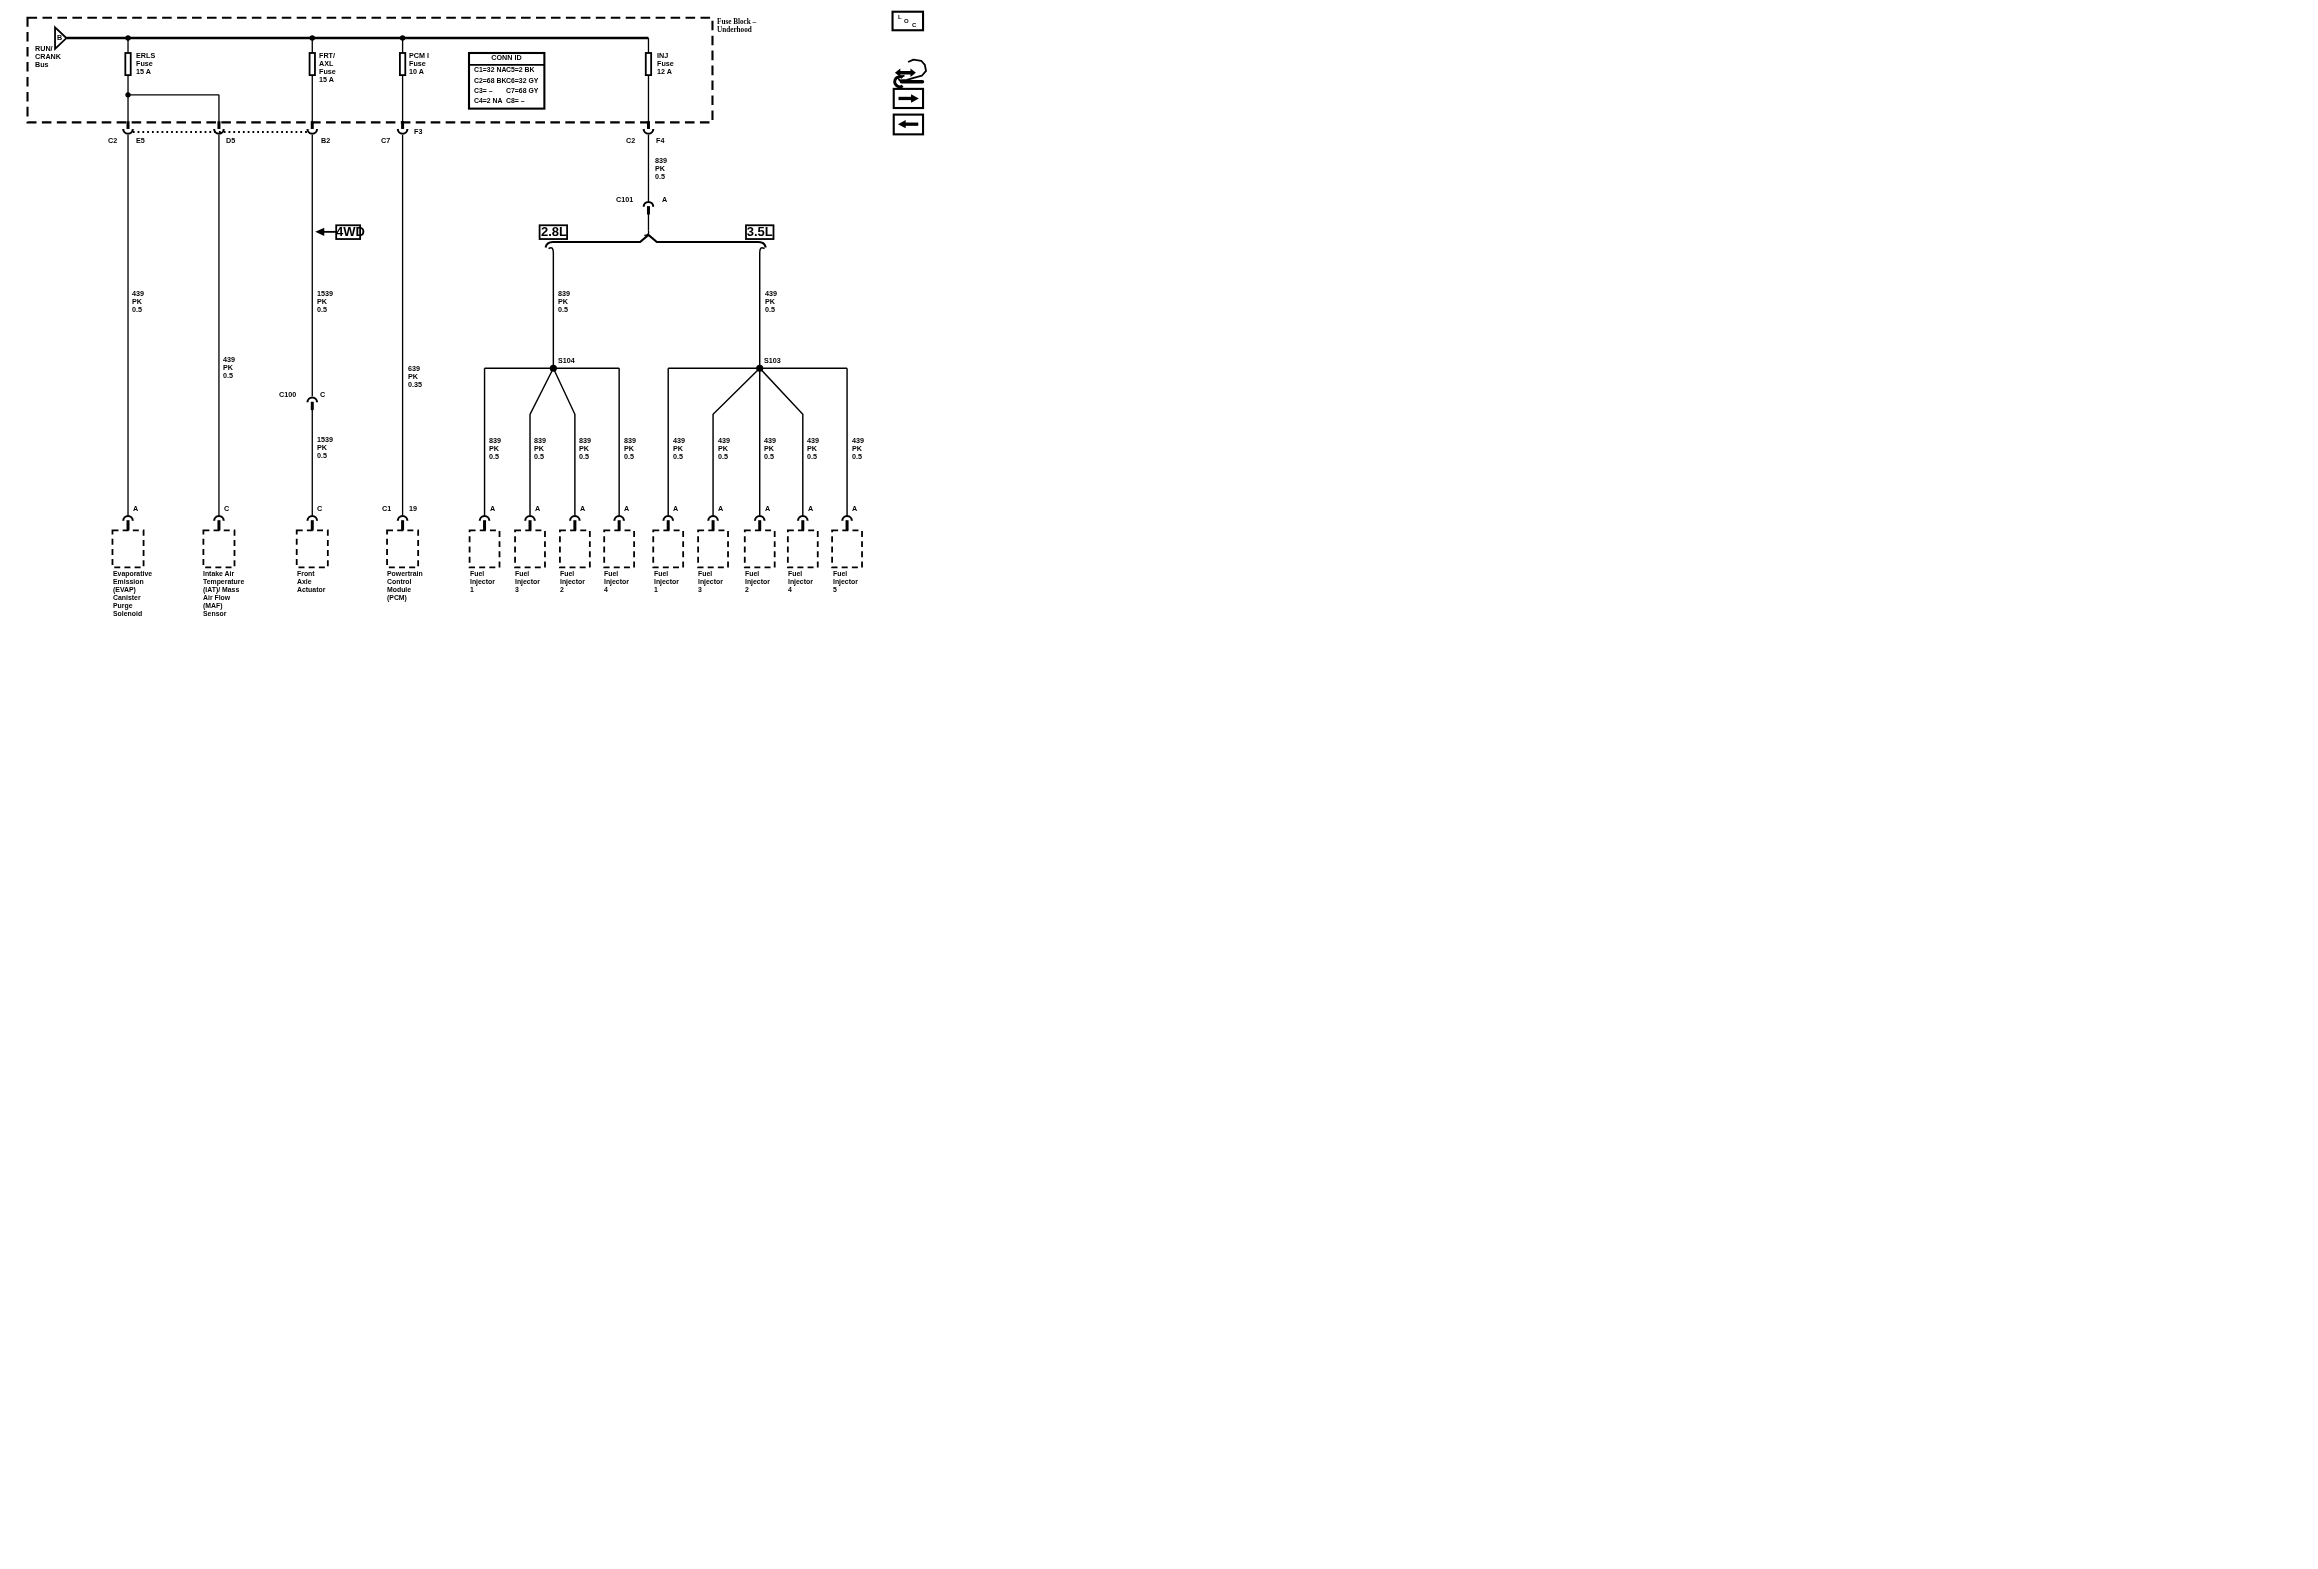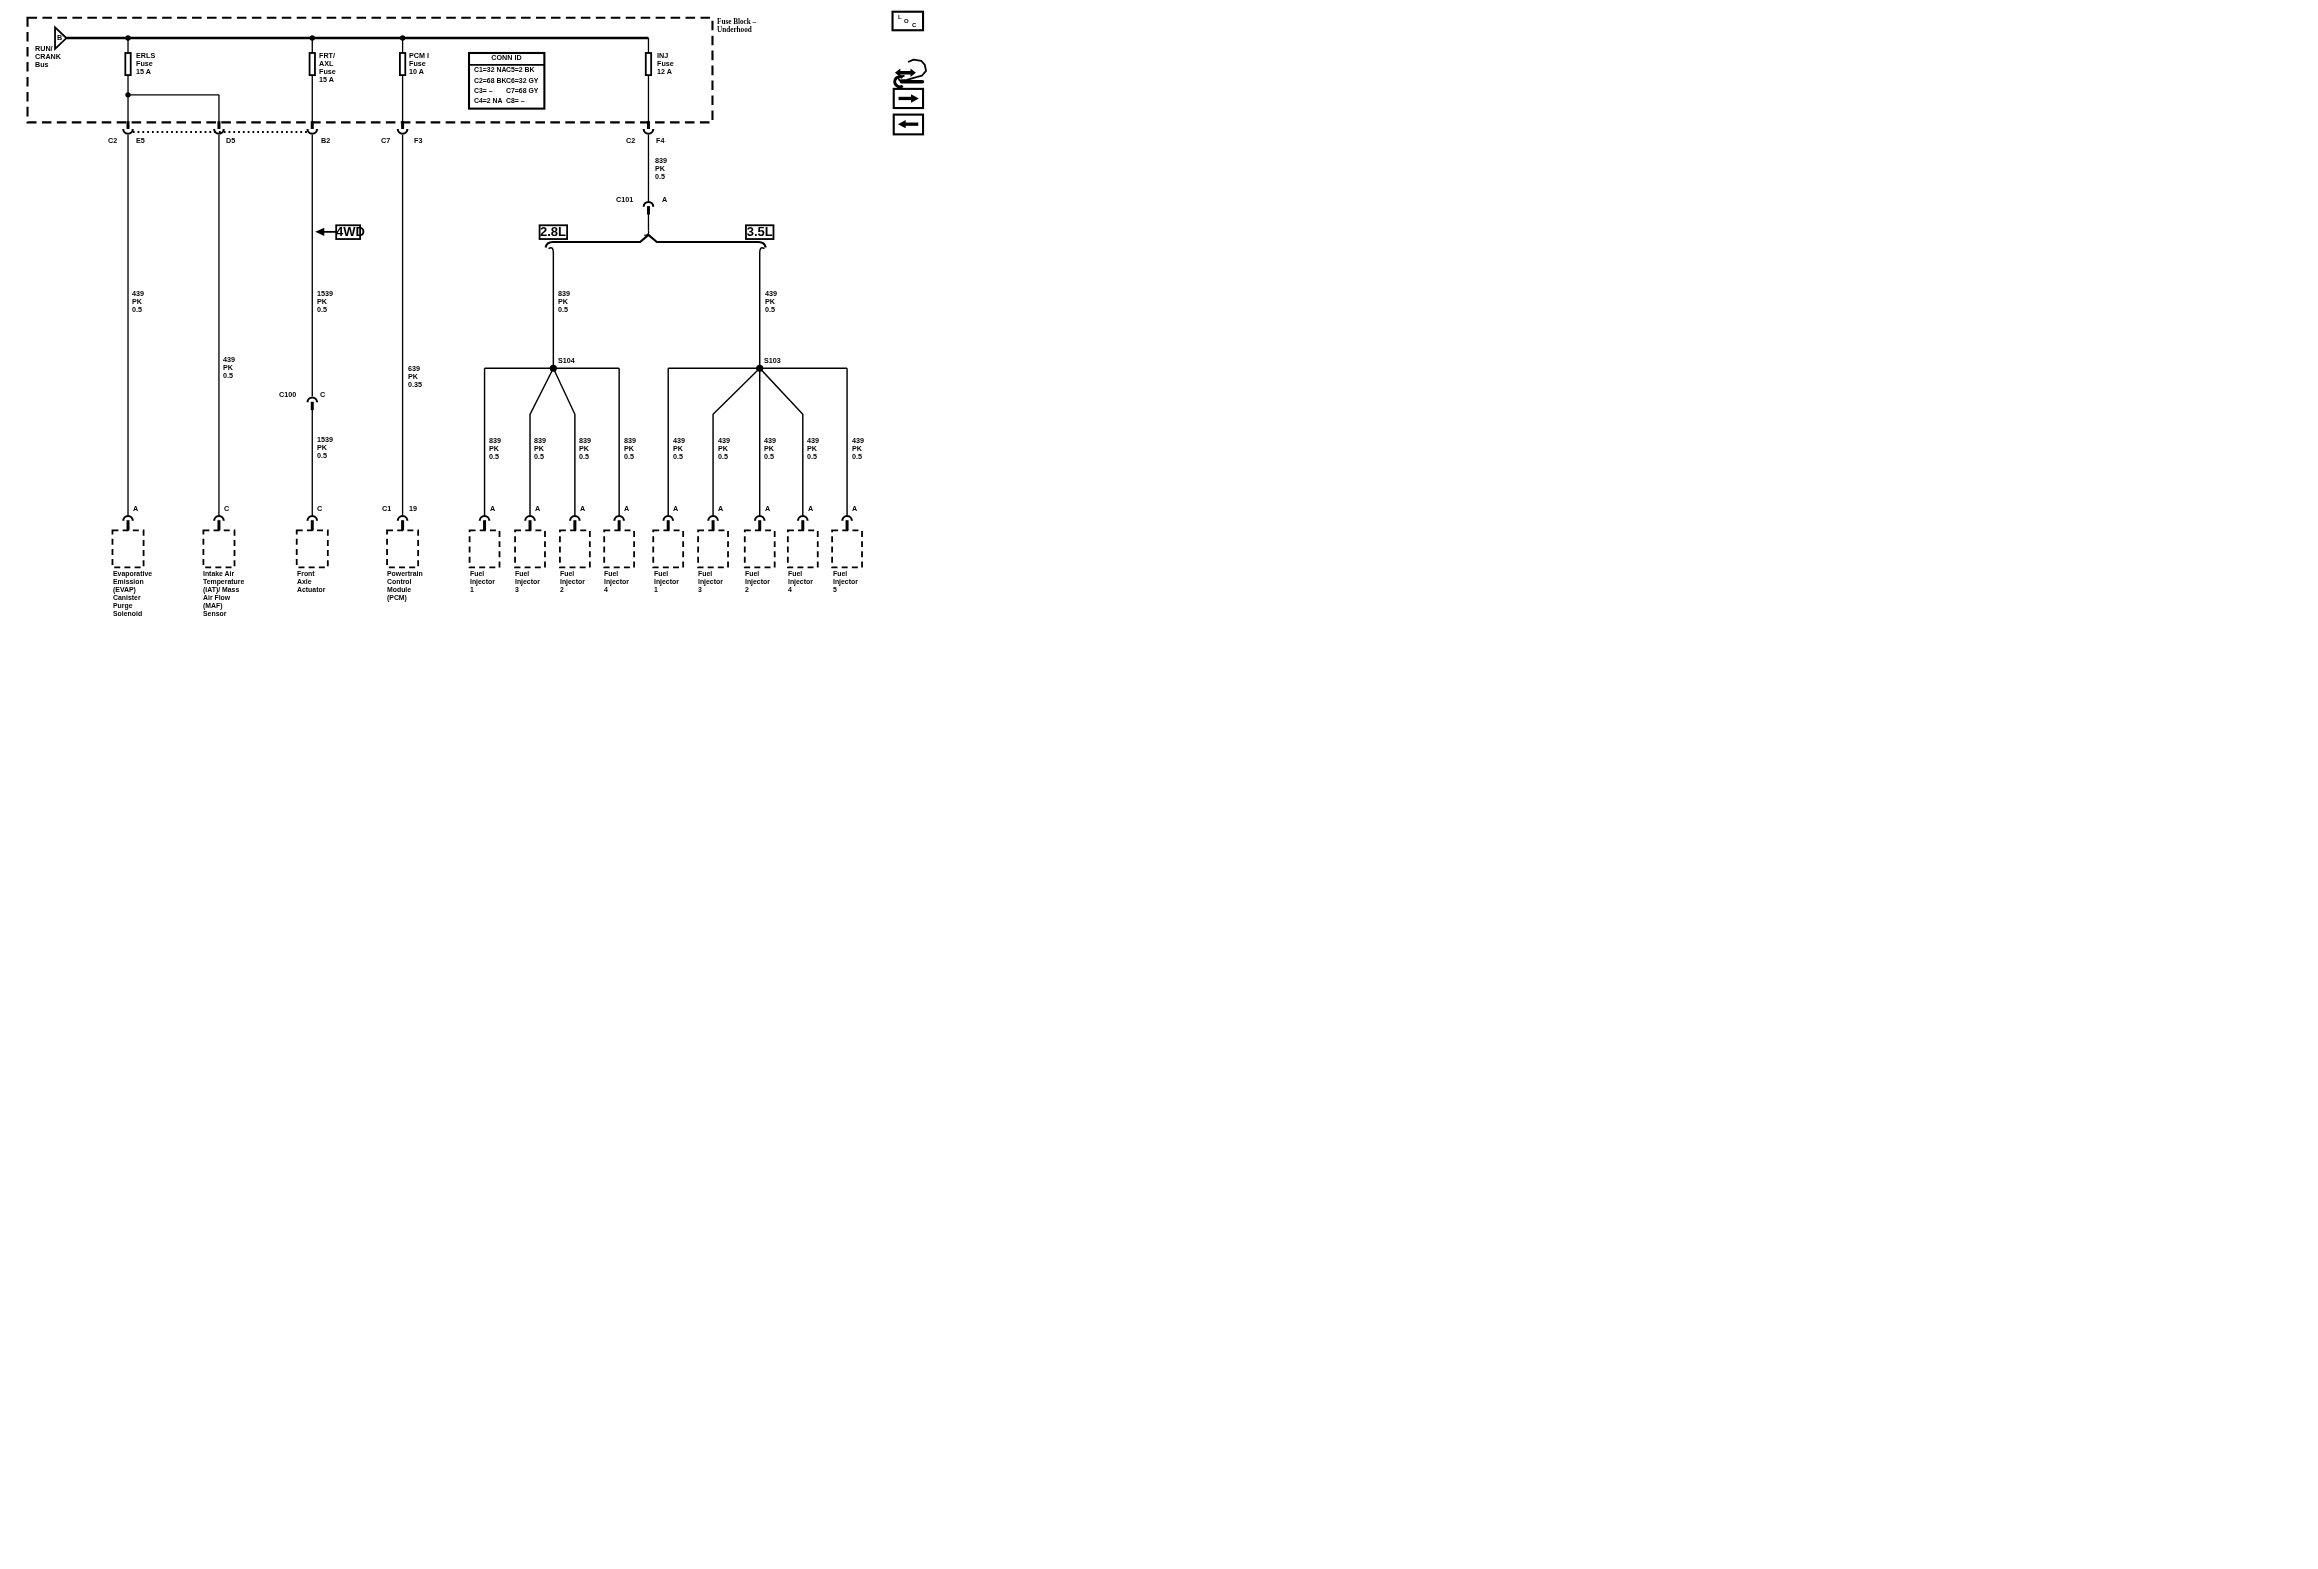--- a/index.html
+++ b/index.html
@@ -218,31 +218,31 @@
   <div class="lbl cell" style="left:474px;top:87px;">C3= –</div>
   <div class="lbl cell" style="left:506px;top:87px;">C7=68 GY</div>
   <div class="lbl cell" style="left:474px;top:97px;">C4=2 NA</div>
   <div class="lbl cell" style="left:506px;top:97px;">C8= –</div>
 
   <div class="lbl rt" style="left:108px;top:137px;width:14.4px;">C2</div>
   <div class="lbl" style="left:136px;top:137px;">E5</div>
   <div class="lbl" style="left:226px;top:137px;">D5</div>
   <div class="lbl" style="left:321px;top:137px;">B2</div>
   <div class="lbl rt" style="left:381px;top:137px;width:15.6px;">C7</div>
-  <div class="lbl" style="left:414px;top:137px;">F3</div>
+  <div class="lbl" style="left:414px;top:128px;">F3</div>
   <div class="lbl rt" style="left:626px;top:137px;width:17px;">C2</div>
   <div class="lbl" style="left:656px;top:137px;">F4</div>
 
   <div class="lbl" style="left:655px;top:157px;">839
 PK
 0.5</div>
   <div class="lbl rt" style="left:616px;top:196px;width:26px;">C101</div>
   <div class="lbl" style="left:662px;top:196px;">A</div>
 
-  <div class="lbl ctr boxtag" style="left:540px;top:225px;width:18px;">2.8L</div>
+  <div class="lbl ctr boxtag" style="left:540px;top:225px;width:28px;">2.8L</div>
   <div class="lbl ctr boxtag" style="left:746px;top:225px;width:27.5px;">3.5L</div>
   <div class="lbl ctr boxtag" style="left:336px;top:225px;width:24px;">4WD</div>
 
   <div class="lbl" style="left:132px;top:290px;">439
 PK
 0.5</div>
   <div class="lbl" style="left:317px;top:290px;">1539
 PK
 0.5</div>
   <div class="lbl" style="left:558px;top:290px;">839

